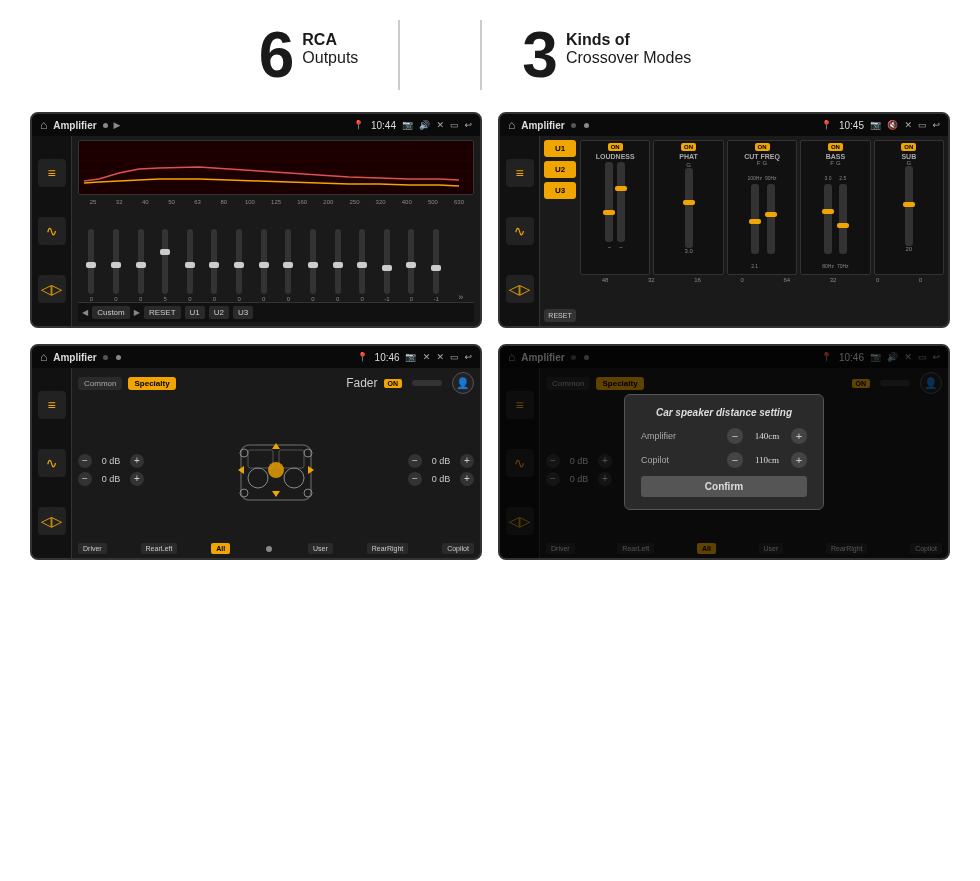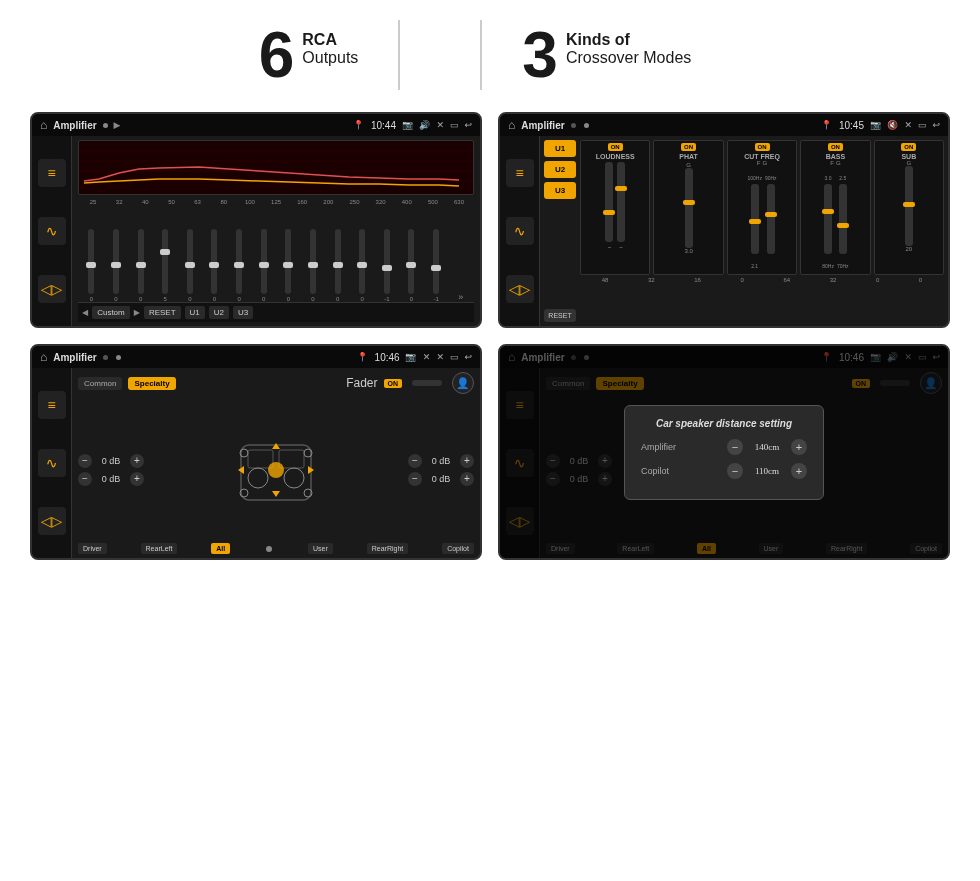--- a/index.html
+++ b/index.html
@@ -1103,18 +1103,19 @@
 
           <div class="dialog-row">
             <span class="dialog-label">Copilot</span>
             <div class="dialog-value-row">
               <div class="dialog-minus">−</div>
               <span class="dialog-value">110cm</span>
               <div class="dialog-plus">+</div>
             </div>
           </div>
 
+          <div class="dialog-confirm-btn">Confirm</div>
         </div>
       </div>
     </div>
 
   </div>
 </div>
 
 </body></html>

